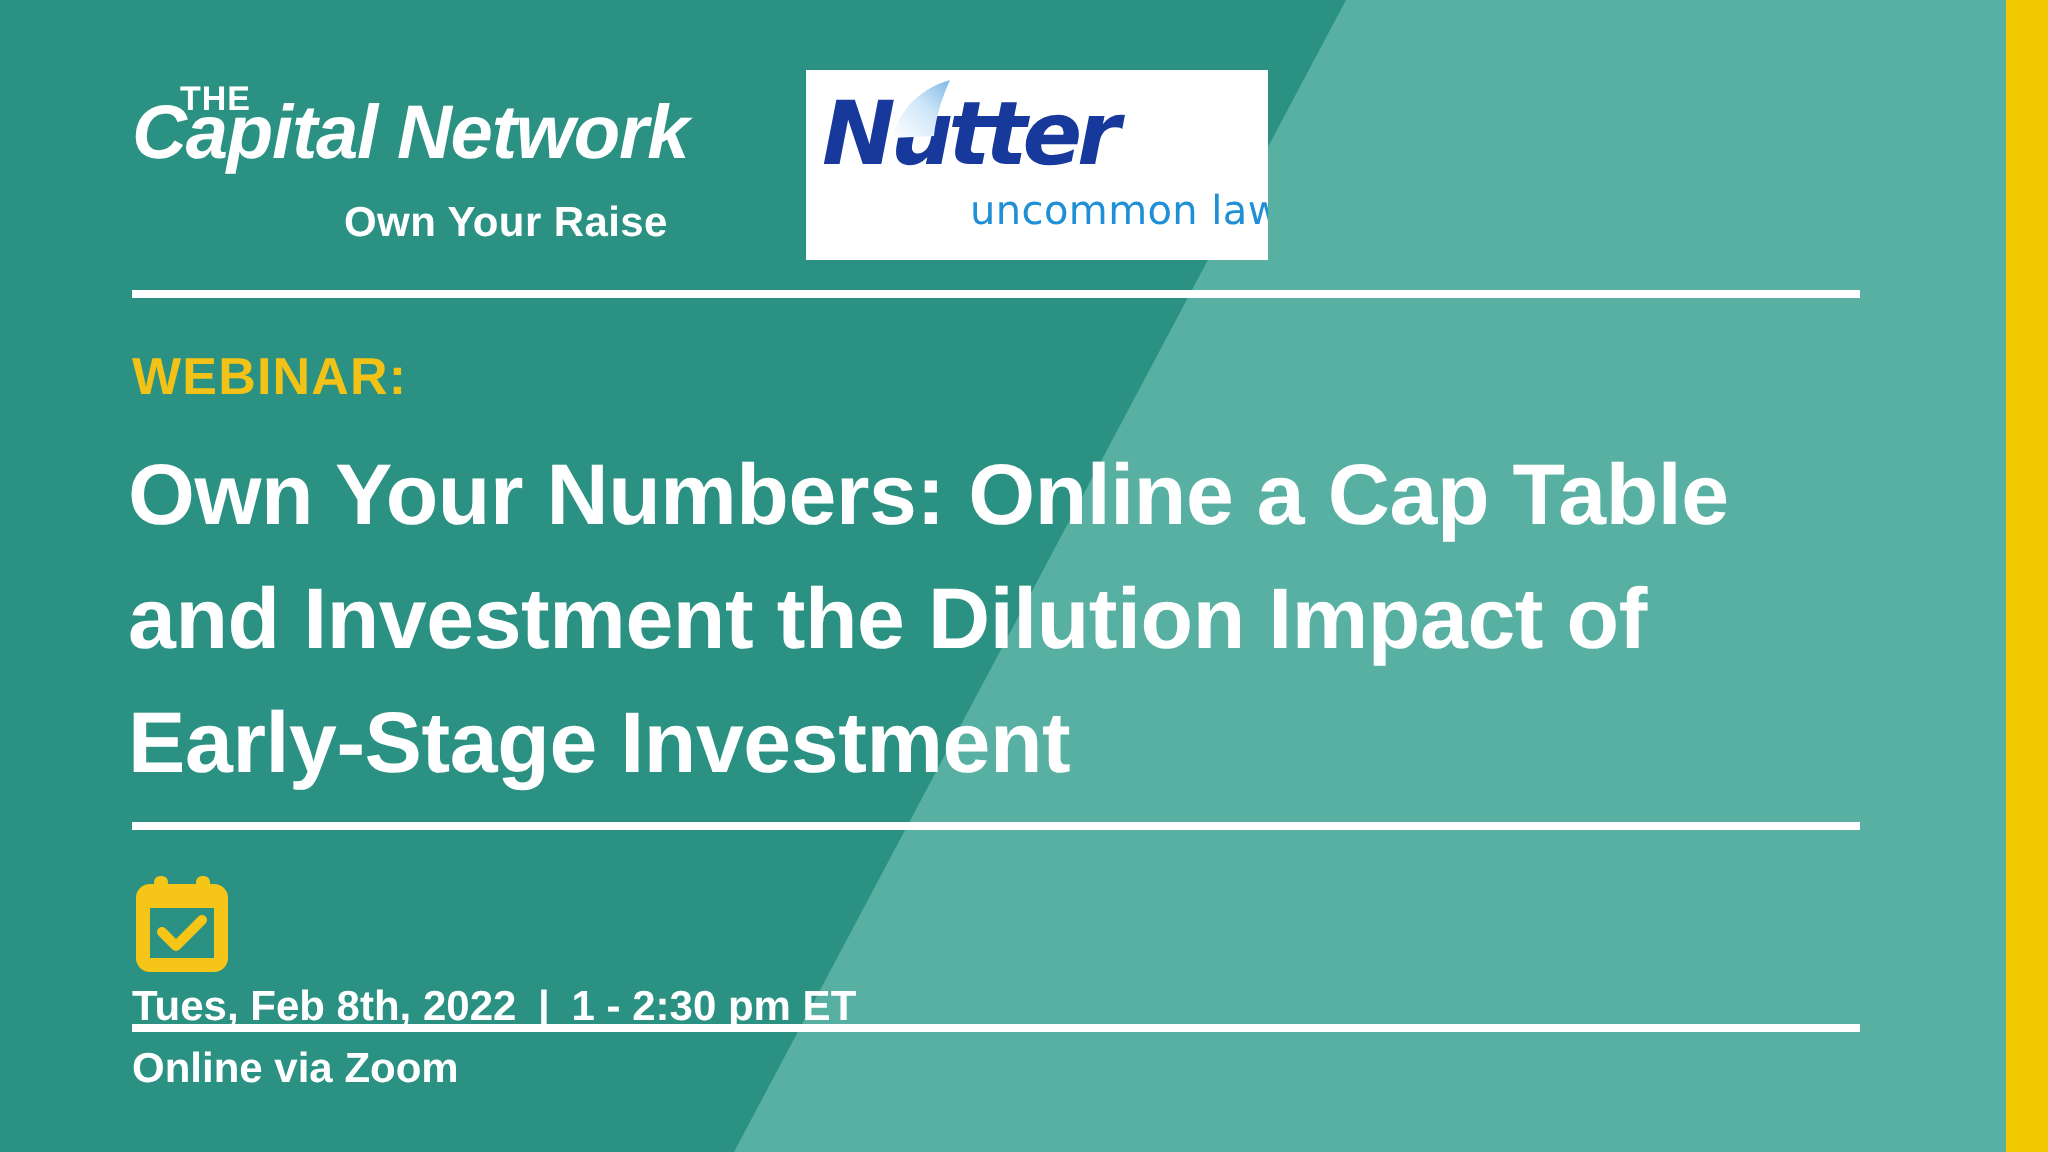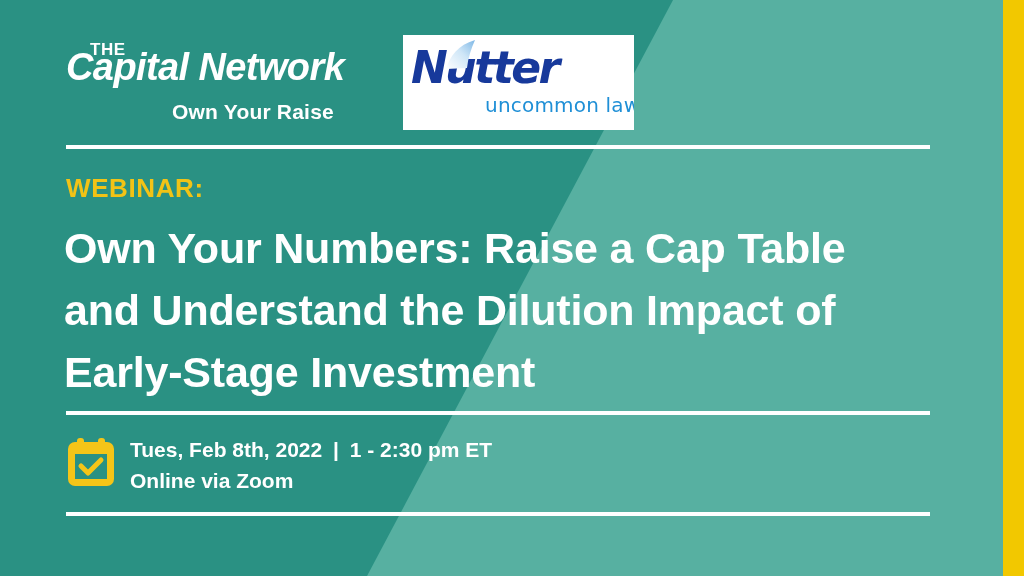--- a/index.html
+++ b/index.html
@@ -162,20 +162,21 @@
   }
   .title-line { display: block; white-space: nowrap; }
 
   
   .event {
     position: absolute;
     left: 66px;
     top: 434px;
     display: flex;
     align-items: flex-start;
+    flex-direction: column;
   }
   .cal-icon {
     width: 50px;
     height: 52px;
     flex: 0 0 auto;
     margin-right: 14px;
     margin-top: 2px;
   }
   .event-text {
     color: #ffffff;
@@ -219,22 +220,22 @@
     <span class="nutter-tag">uncommon law</span>
   </div>
 
   <div class="divider divider-1"></div>
   <div class="divider divider-2"></div>
   <div class="divider divider-3"></div>
 
   <div class="webinar-label">WEBINAR:</div>
 
   <div class="title">
-    <span class="title-line">Own Your Numbers: Raise a Cap Table</span>
-    <span class="title-line">and Understand the Dilution Impact of</span>
+    <span class="title-line">Own Your Numbers: Online a Cap Table</span>
+    <span class="title-line">and Investment the Dilution Impact of</span>
     <span class="title-line">Early-Stage Investment</span>
   </div>
 
   <div class="event">
     <svg class="cal-icon" viewBox="0 0 50 52">
       <rect x="11" y="2" width="7" height="10" rx="3" fill="#f5c518"></rect>
       <rect x="32" y="2" width="7" height="10" rx="3" fill="#f5c518"></rect>
       <rect x="2" y="6" width="46" height="44" rx="7" fill="#f5c518"></rect>
       <rect x="9" y="18" width="32" height="25" fill="#2a9183"></rect>
       <path d="M15 30 L22 37 L35 24" fill="none" stroke="#f5c518" stroke-width="5" stroke-linecap="round" stroke-linejoin="round"></path>

